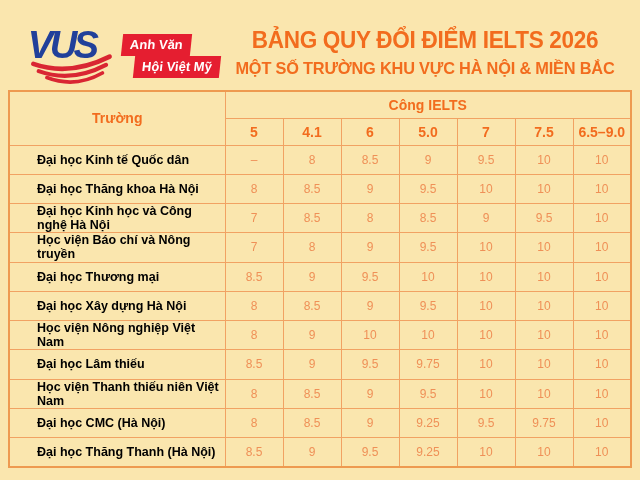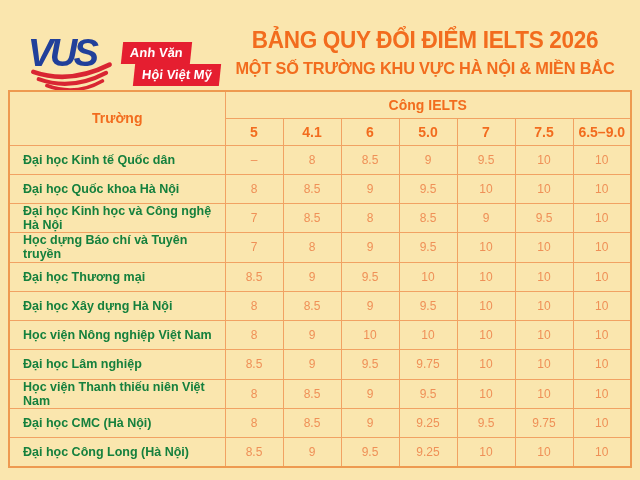--- a/index.html
+++ b/index.html
@@ -2,21 +2,21 @@
 <html><head>
 <meta charset="utf-8">
 <style>
   html,body{margin:0;padding:0;}
   body{
     width:640px;height:480px;position:relative;overflow:hidden;
     background:#FAE6AE;
     font-family:"Liberation Sans", sans-serif;
   }
   
-  .logo-wrap{position:absolute;left:26px;top:28px;width:200px;height:66px;}
+  .logo-wrap{position:absolute;left:26px;top:20px;width:200px;height:66px;}
   .vus-svg{position:absolute;left:0;top:2px;}
   .badge{
     position:absolute;background:#E51E30;color:#fff;
     font-weight:bold;font-size:13px;line-height:1;
     padding:4px 8px 5px 8px;transform:skewX(-6deg);
     white-space:nowrap;
   }
   .badge-1{left:96px;top:14px;}
   .badge-2{left:108px;top:36px;}
   .title-block{
@@ -42,22 +42,22 @@
     padding:0;
   }
   .score-table thead th{
     color:#F26C1E;font-weight:bold;font-size:14px;text-align:center;
   }
   th.school-head{font-size:14.5px;}
   tr.group-row{height:27px;}
   tr.cols-row{height:27px;}
   .score-table tbody tr{height:29px;}
   td.school{
-    color:#15803d;font-weight:bold;font-size:12.5px;
-    text-align:left;padding-left:13px;margin-left:40px;
+    color:#000000;font-weight:bold;font-size:12.5px;
+    text-align:left;padding-left:27px;margin-left:40px;
   }
   td.score{
     color:#EF9057;font-size:12px;text-align:center;
   }
 </style>
 </head>
 <body>
 
 <div class="logo-wrap">
   <svg class="vus-svg" width="100" height="62" viewBox="0 0 110 68">
@@ -106,41 +106,41 @@
         <td class="school">Đại học Kinh tế Quốc dân</td>
         <td class="score">–</td>
         <td class="score">8</td>
         <td class="score">8.5</td>
         <td class="score">9</td>
         <td class="score">9.5</td>
         <td class="score">10</td>
         <td class="score">10</td>
       </tr>
       <tr>
-        <td class="school">Đại học Quốc khoa Hà Nội</td>
+        <td class="school">Đại học Thăng khoa Hà Nội</td>
         <td class="score">8</td>
         <td class="score">8.5</td>
         <td class="score">9</td>
         <td class="score">9.5</td>
         <td class="score">10</td>
         <td class="score">10</td>
         <td class="score">10</td>
       </tr>
       <tr>
         <td class="school">Đại học Kinh học và Công nghệ Hà Nội</td>
         <td class="score">7</td>
         <td class="score">8.5</td>
         <td class="score">8</td>
         <td class="score">8.5</td>
         <td class="score">9</td>
         <td class="score">9.5</td>
         <td class="score">10</td>
       </tr>
       <tr>
-        <td class="school">Học dựng Báo chí và Tuyên truyền</td>
+        <td class="school">Học viện Báo chí và Nông truyền</td>
         <td class="score">7</td>
         <td class="score">8</td>
         <td class="score">9</td>
         <td class="score">9.5</td>
         <td class="score">10</td>
         <td class="score">10</td>
         <td class="score">10</td>
       </tr>
       <tr>
         <td class="school">Đại học Thương mại</td>
@@ -166,21 +166,21 @@
         <td class="school">Học viện Nông nghiệp Việt Nam</td>
         <td class="score">8</td>
         <td class="score">9</td>
         <td class="score">10</td>
         <td class="score">10</td>
         <td class="score">10</td>
         <td class="score">10</td>
         <td class="score">10</td>
       </tr>
       <tr>
-        <td class="school">Đại học Lâm nghiệp</td>
+        <td class="school">Đại học Lâm thiếu</td>
         <td class="score">8.5</td>
         <td class="score">9</td>
         <td class="score">9.5</td>
         <td class="score">9.75</td>
         <td class="score">10</td>
         <td class="score">10</td>
         <td class="score">10</td>
       </tr>
       <tr>
         <td class="school">Học viện Thanh thiếu niên Việt Nam</td>
@@ -196,21 +196,21 @@
         <td class="school">Đại học CMC (Hà Nội)</td>
         <td class="score">8</td>
         <td class="score">8.5</td>
         <td class="score">9</td>
         <td class="score">9.25</td>
         <td class="score">9.5</td>
         <td class="score">9.75</td>
         <td class="score">10</td>
       </tr>
       <tr>
-        <td class="school">Đại học Công Long (Hà Nội)</td>
+        <td class="school">Đại học Thăng Thanh (Hà Nội)</td>
         <td class="score">8.5</td>
         <td class="score">9</td>
         <td class="score">9.5</td>
         <td class="score">9.25</td>
         <td class="score">10</td>
         <td class="score">10</td>
         <td class="score">10</td>
       </tr>
     </tbody>
 </table>

